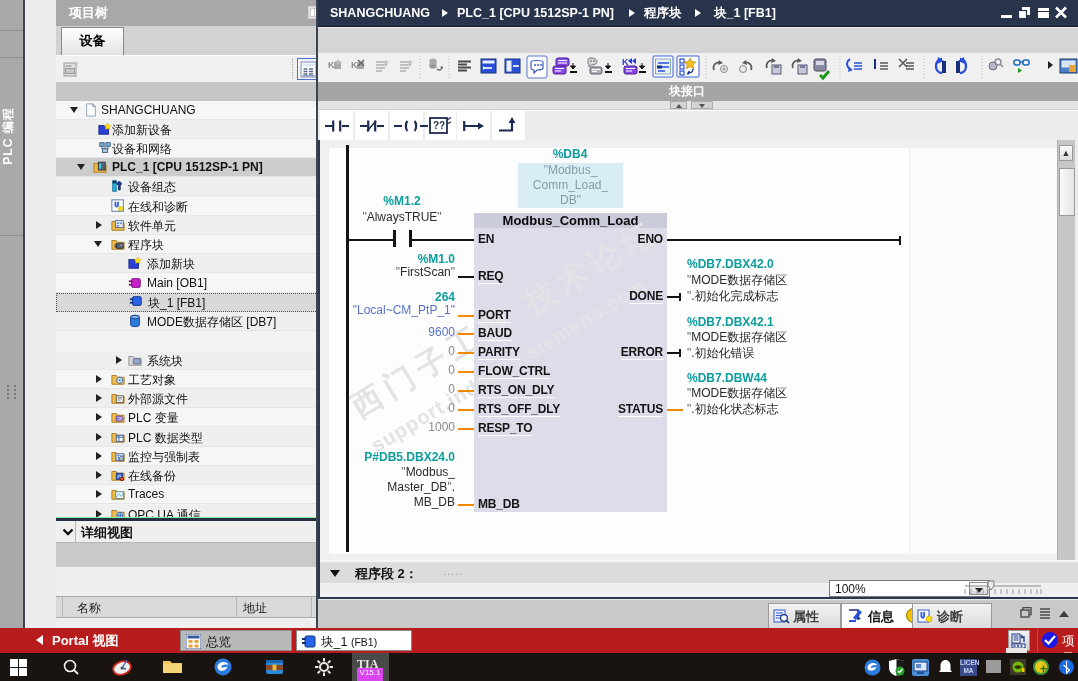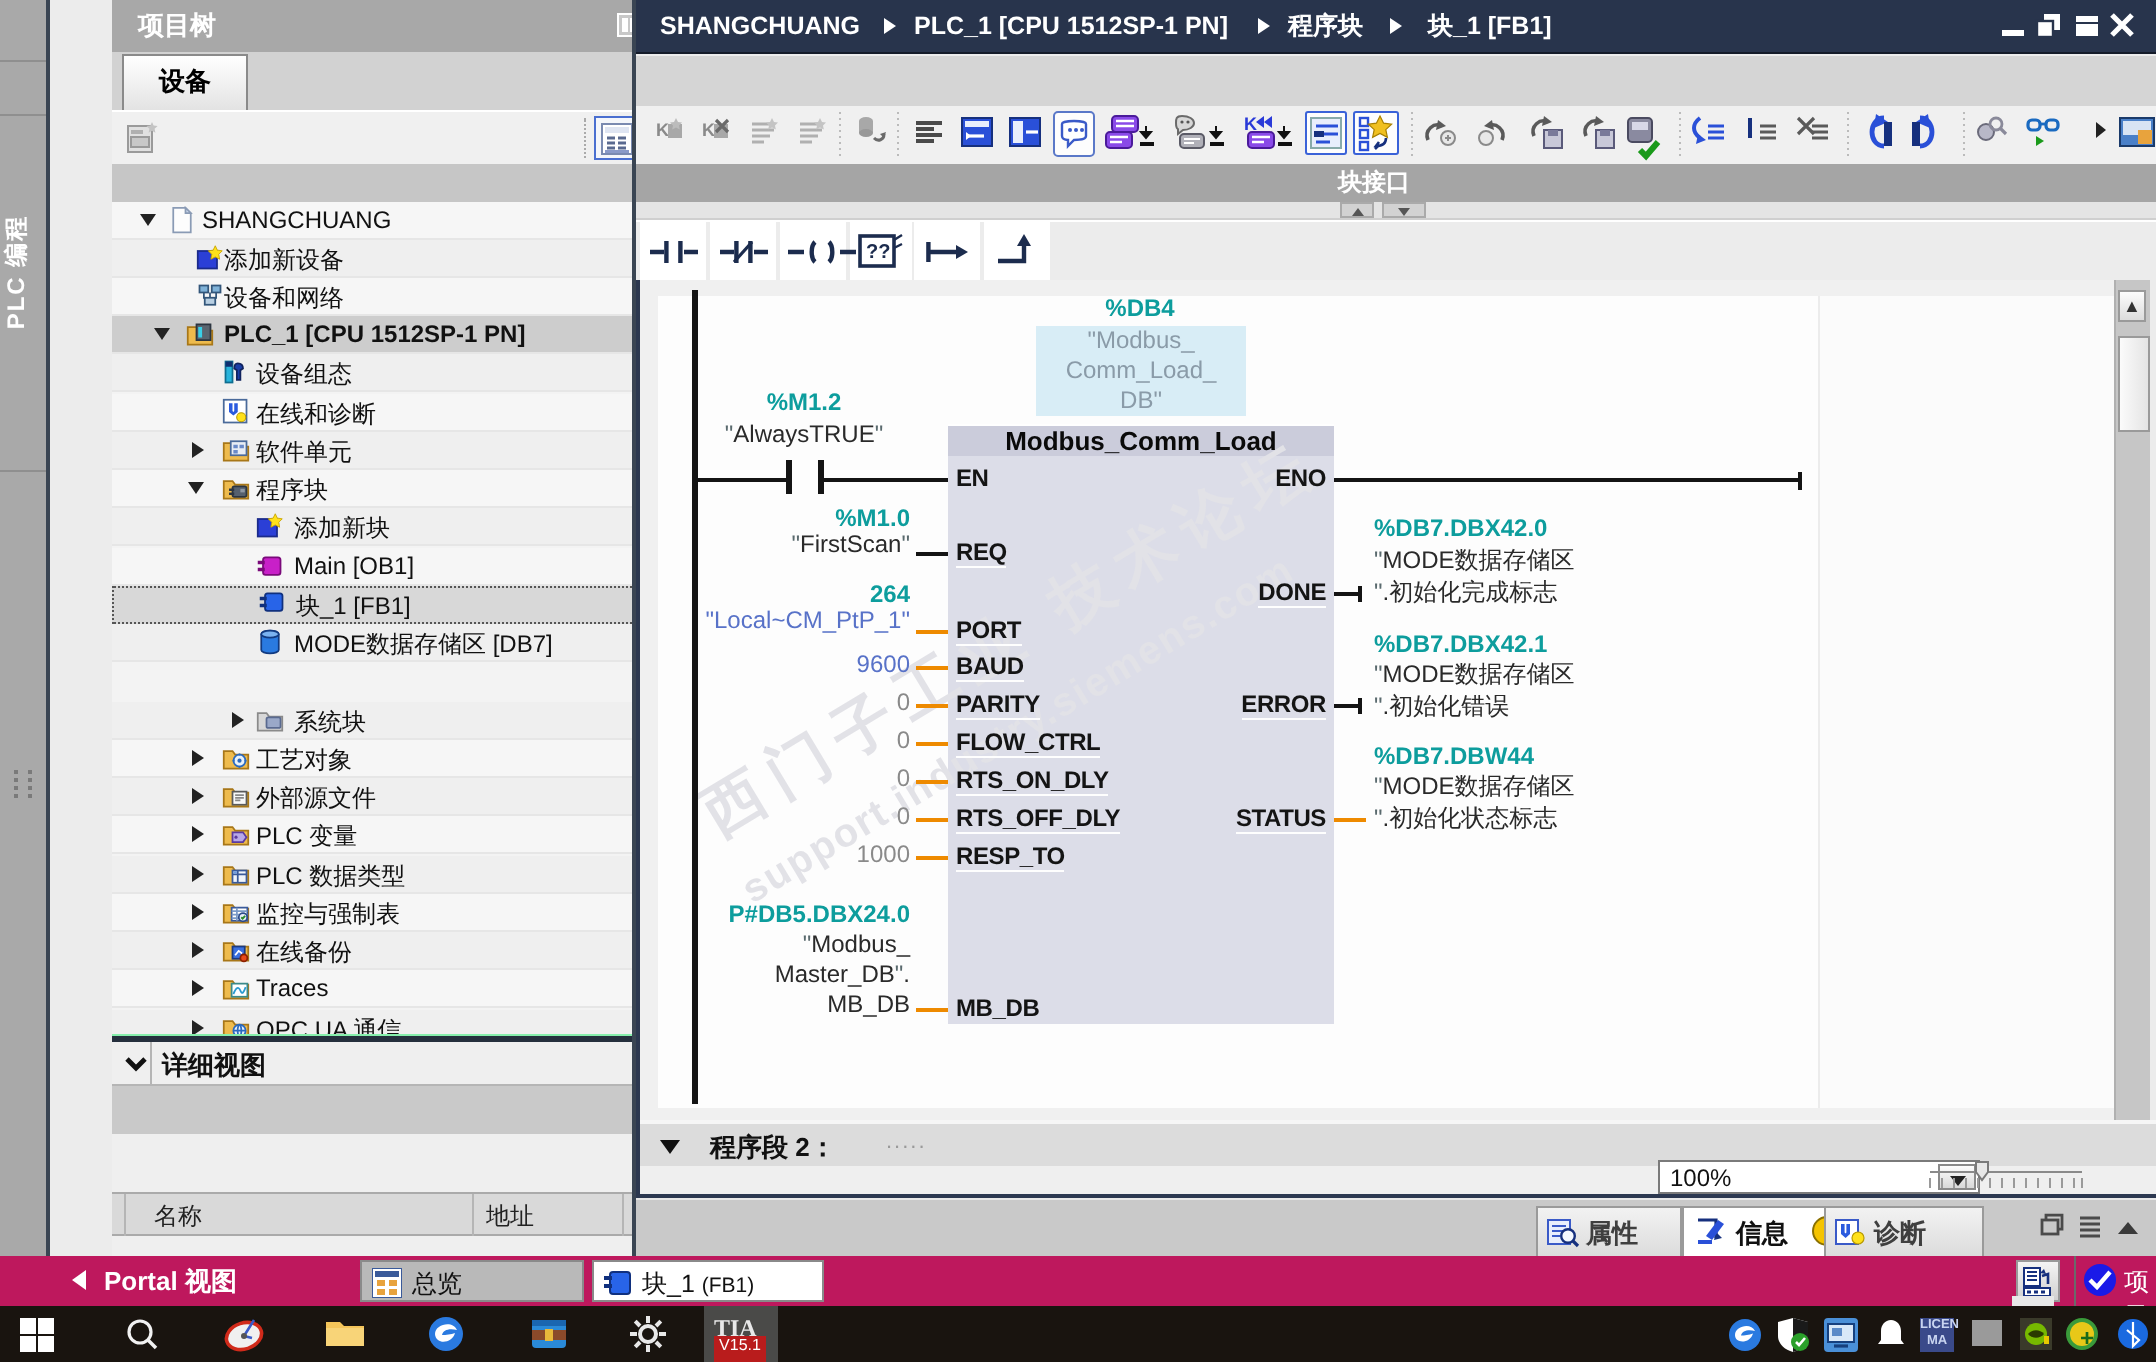--- a/index.html
+++ b/index.html
@@ -64,21 +64,21 @@
 
 #net2 { position:absolute; left:0; top:560px; width:760px; height:23px; background:#dcdcdc; border-top:2px solid #f6f6f6;}
 #zoomrow { position:absolute; left:0; top:583px; width:760px; height:14px; background:#efefef; }
 #mbot { position:absolute; left:0; top:597px; width:760px; height:2px; background:#2c3850; }
 #insp { position:absolute; left:0; top:599px; width:760px; height:29px; background:#c9c9c9; border-top:1px solid #e8e8e8;}
 .itab { position:absolute; top:3px; height:25px; background:linear-gradient(#f2f2f2,#dcdcdc); border:1px solid #9a9a9a; border-bottom:none;
   font-size:13px; font-weight:bold; color:#3f3f3f; }
 #zcombo { position:absolute; left:478px; top:580px; width:161px; height:17px; background:#fff; border:1px solid #7a7a7a;margin-left:33px; }
 #zslider { position:absolute; left:645px; top:580px; }
 
-#tiabar { left:0; top:628px; width:1078px; height:25px; background:#be185d; }
+#tiabar { left:0; top:628px; width:1078px; height:25px; background:#b91c1c; }
 #winbar { left:0; top:653px; width:1078px; height:28px; background:#19140f; }
 
 .wire { position:absolute; background:#141414; z-index:3; }
 .owire { position:absolute; background:#ee8a00; z-index:3; }
 .wm { position:absolute; color:#e2e2e7; white-space:nowrap; transform:rotate(-31deg); transform-origin:0 50%; font-weight:bold; z-index:2;}
 #dbbox { z-index:1; position:absolute; left:200px; top:23px; width:105px; height:45px; background:#d8edf6;
   color:#8a9ba8; font-size:12px; line-height:15px; text-align:center; }
 #fblock { position:absolute; left:156px; top:72px; width:193px; height:300px; background:#dcdde8; border-top:1px solid #fff; z-index:1;}
 #fbhead { z-index:3; position:absolute; left:0; top:0; width:193px; height:15px; background:#cbccdb;
   font-size:13px; font-weight:bold; text-align:center; line-height:15px; color:#0a0a0a; }
@@ -812,21 +812,21 @@
         <line x1="0" y1="9" x2="3.5" y2="9"></line>
         <line x1="14.5" y1="9" x2="18" y2="9"></line>
         <line x1="2.6" y1="2.6" x2="5" y2="5"></line>
         <line x1="13" y1="13" x2="15.4" y2="15.4"></line>
         <line x1="2.6" y1="15.4" x2="5" y2="13"></line>
         <line x1="13" y1="5" x2="15.4" y2="2.6"></line>
       </g>
     </svg>
   <div style="position:absolute;left:352px;top:0;width:37px;height:28px;background:#4a4a48;"></div>
   <div style="position:absolute;left:357px;top:4px;color:#e8e8e8;font-size:12px;font-weight:bold;font-family:'Liberation Serif',serif;">TIA</div>
-  <div style="position:absolute;left:357px;top:15px;width:26px;height:14px;background:#b91c1c;color:#fff;font-size:8px;line-height:10px;text-align:center;">V15.1</div>
+  <div style="position:absolute;left:357px;top:15px;width:26px;height:14px;background:#d946ef;color:#fff;font-size:8px;line-height:10px;text-align:center;">V15.1</div>
   <circle></circle>
   <svg style="position:absolute;left:864px;top:6px" width="17" height="17" viewBox="0 0 17 17">
       <circle cx="8.5" cy="8.5" r="8" fill="#2a7ae0"></circle>
       <path d="M3.5 8.5c0-4.5 8-6.5 10-2-3.5-1-6.5 0-7 2.2 1.8 0 4-.2 6-1-1 3.8-5.5 5-8 3.2-.7-.7-1-1.7-1-2.4z" fill="#fff"></path>
     </svg>
   <svg style="position:absolute;left:888px;top:6px" width="17" height="17" viewBox="0 0 17 17">
       <path d="M8.5 0L16 2v7c0 4-3.5 7-7.5 8C4.5 16 1 13 1 9V2z" fill="#fff"></path>
       <path d="M8.5 0L16 2v7c0 4-3.5 7-7.5 8z" fill="#1a1a1a"></path>
       <circle cx="12" cy="12" r="4.5" fill="#2aa02a"></circle>
       <path d="M10 12l1.5 1.5L14.5 10" stroke="#fff" stroke-width="1.3" fill="none"></path>

